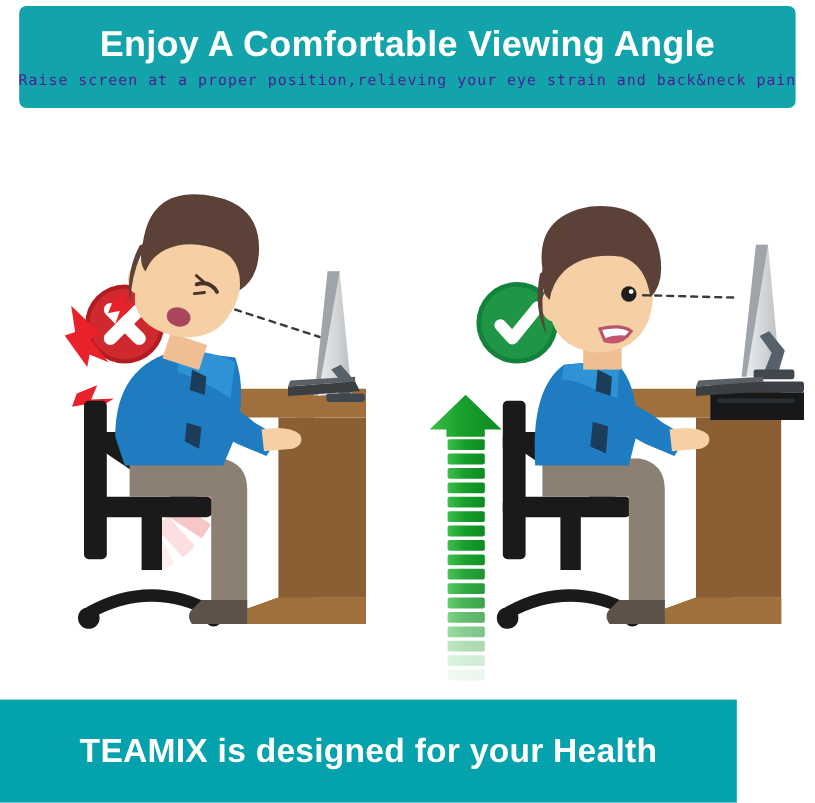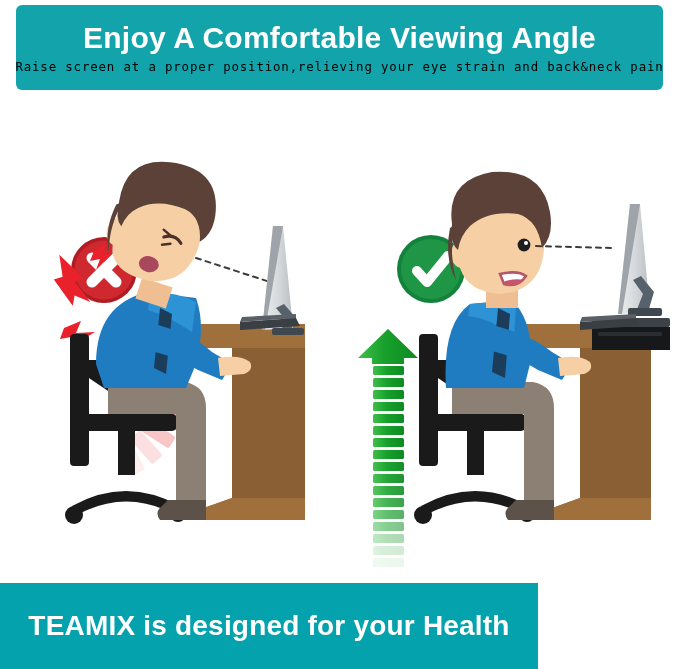--- a/index.html
+++ b/index.html
@@ -15,32 +15,32 @@
     position:absolute;left:16px;top:5px;width:647px;height:85px;
     background:#13A3AA;border-radius:6px;
     display:flex;flex-direction:column;align-items:center;justify-content:center;
   }
   .header-title{
     color:#ffffff;font-size:30px;font-weight:bold;letter-spacing:.2px;
     line-height:34px;text-align:center;white-space:nowrap;
     font-family:"Liberation Sans", sans-serif;
   }
   .header-sub{
-    color:#000000;font-size:12.4px;line-height:16px;text-align:center;
+    color:#4c1d95;font-size:12.4px;line-height:16px;text-align:center;
     white-space:nowrap;margin-top:4px;letter-spacing:.85px;
     font-family:"DejaVu Sans Mono", monospace;
   }
 
   
   .illus{position:absolute;left:0;top:96px;width:679px;height:487px;}
   .illus svg{display:block;}
 
   
   .footer-banner{
-    position:absolute;left:0;top:583px;width:538px;height:86px;
+    position:absolute;left:0;top:583px;width:614px;height:86px;
     background:#03A2AC;display:flex;align-items:center;justify-content:center;
   }
   .footer-title{
     color:#ffffff;font-size:28px;font-weight:bold;white-space:nowrap;
     letter-spacing:.2px;font-family:"Liberation Sans", sans-serif;
   }
 </style>
 </head>
 <body>
 

